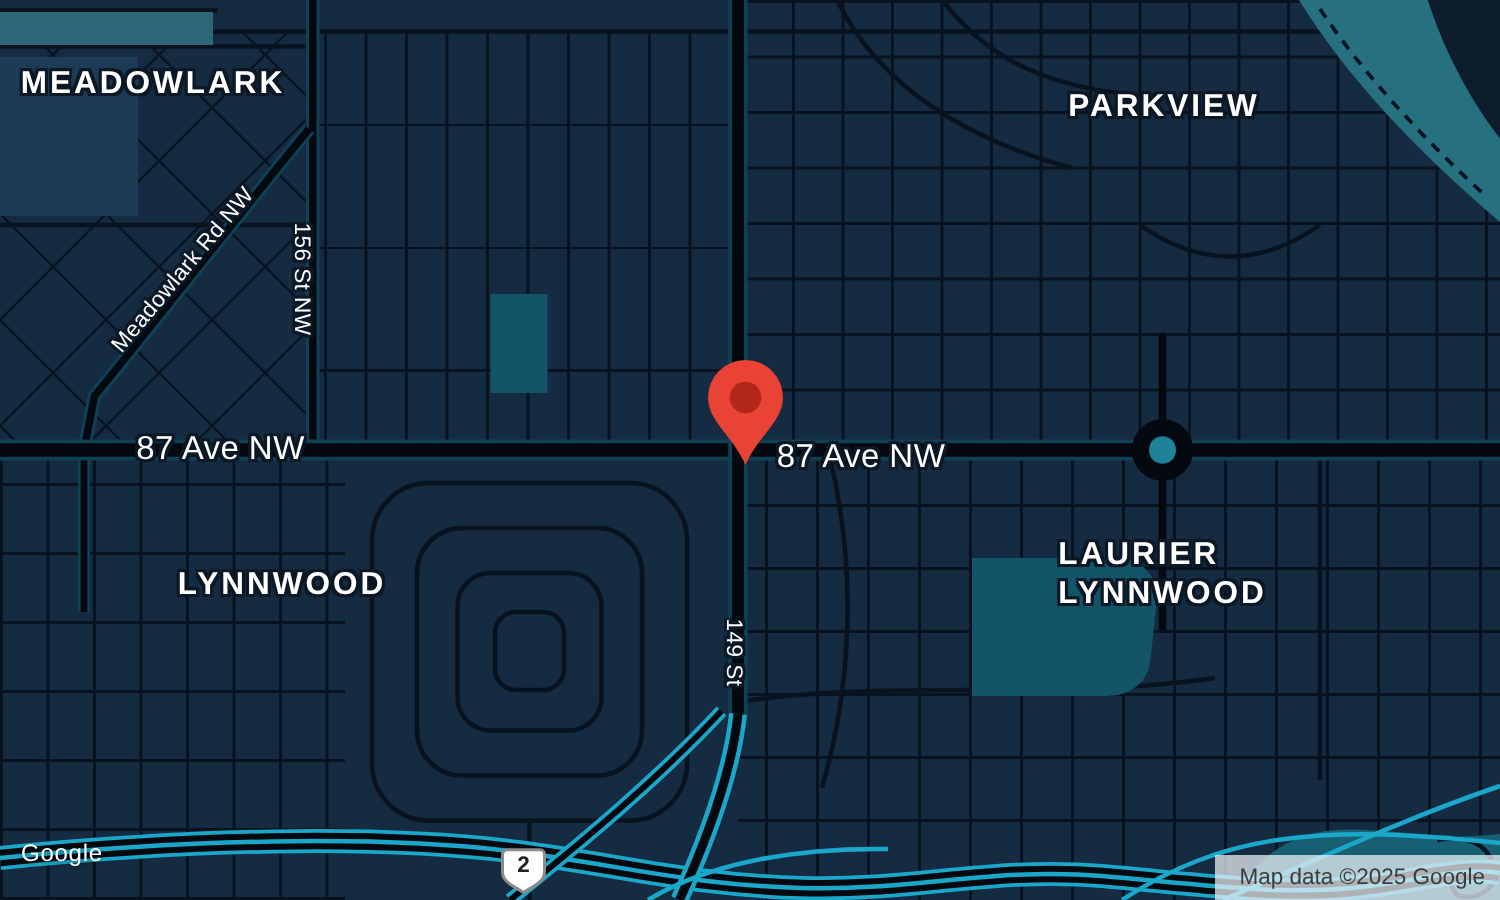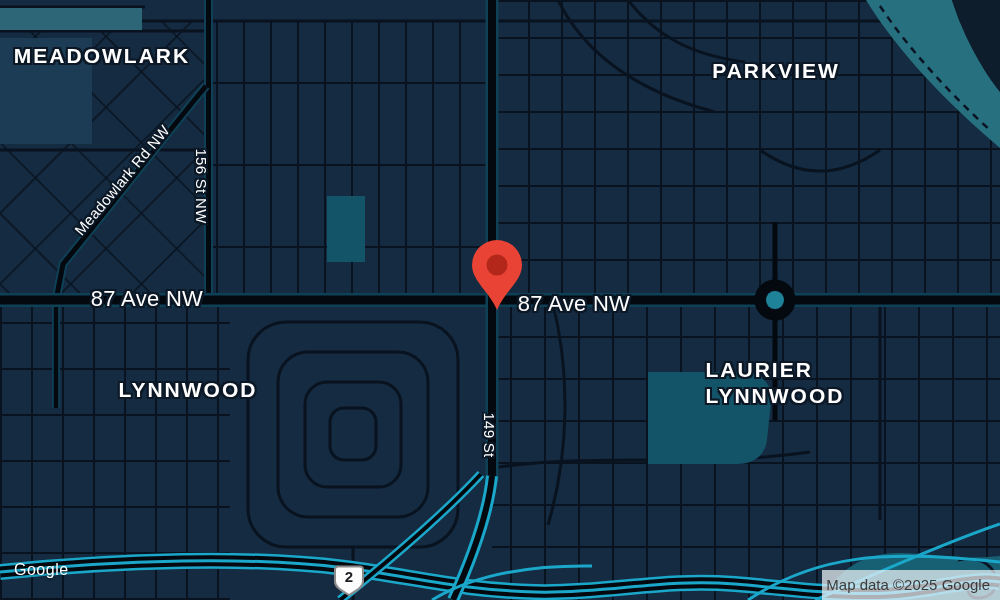--- a/index.html
+++ b/index.html
@@ -47,21 +47,21 @@
   }
 
   
   .google-logo{
     position:absolute;left:14px;top:561px;
     color:#ffffff;font-size:16px;font-weight:400;letter-spacing:.5px;
     text-shadow:0 1px 3px rgba(0,0,0,.45);
   }
   .attribution{
     position:absolute;right:0;bottom:0;height:30px;line-height:30px;
-    padding:0 10px 0 4px;background:rgba(240,244,248,.72);
+    padding:0 10px 0 16px;background:rgba(240,244,248,.72);
     color:#3c3c3c;font-size:15px;white-space:nowrap;
   }
 </style>
 </head>
 <body>
 
 <div class="stage">
 
   <svg class="map" width="1000" height="600" viewBox="0 0 1000 600">
     <defs>

